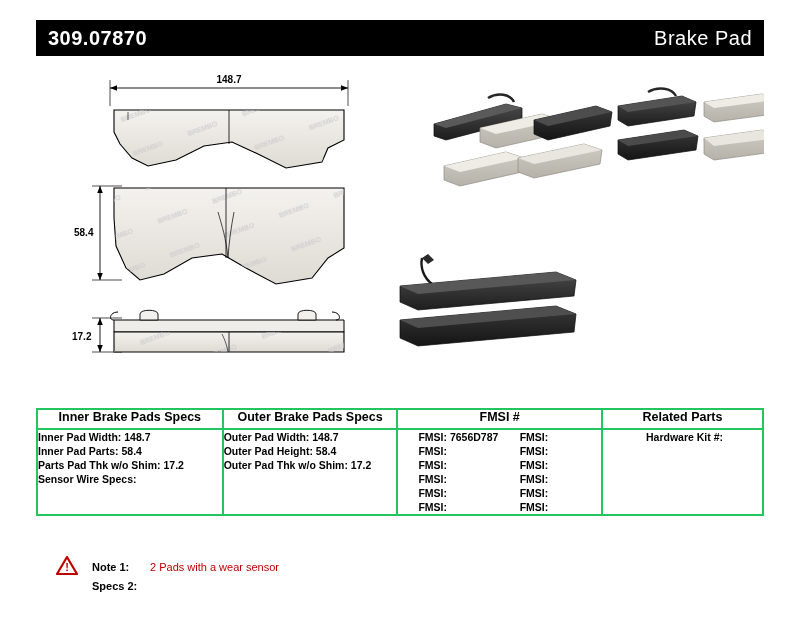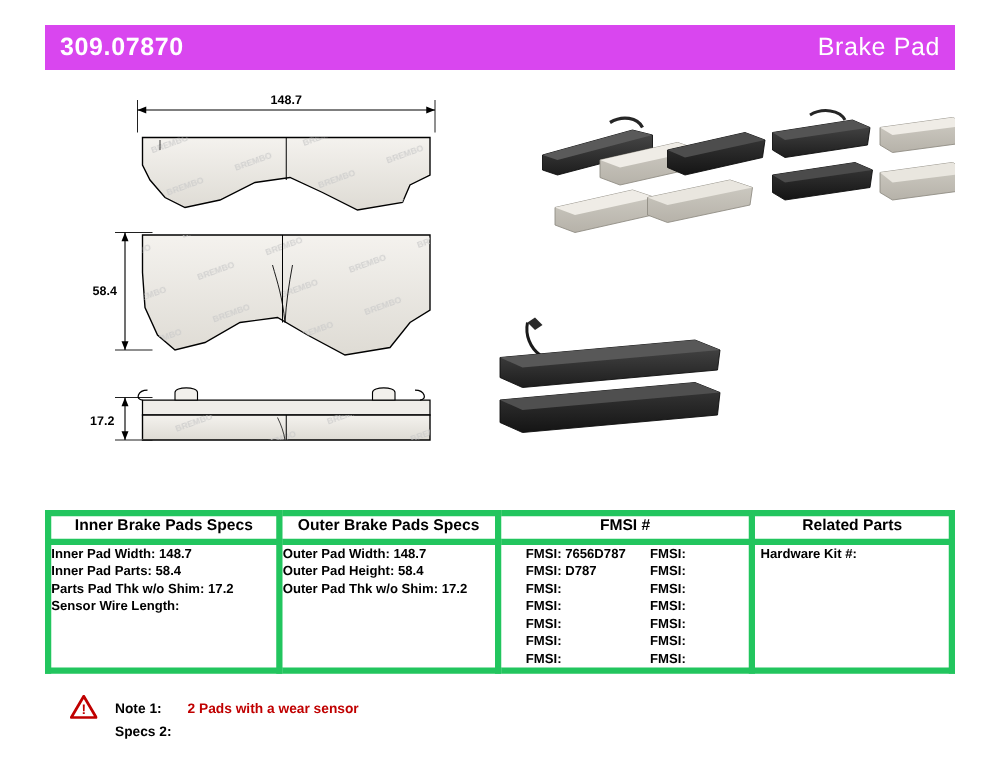--- a/index.html
+++ b/index.html
@@ -22,21 +22,21 @@
     height: 619px;
   }
 
   
   .header {
     position: absolute;
     left: 36px;
     top: 20px;
     width: 728px;
     height: 36px;
-    background: #d946ef;
+    background: #000000;
     color: #ffffff;
     display: flex;
     align-items: center;
     justify-content: space-between;
     padding: 0 12px;
     box-sizing: border-box;
   }
   .header .part-no {
     font-size: 20px;
     font-weight: bold;
@@ -61,21 +61,21 @@
   .spec-table {
     position: absolute;
     left: 36px;
     top: 408px;
     width: 728px;
     border: 1px solid #000000;
     box-sizing: border-box;
     border-collapse: collapse;
   }
   .spec-table td, .spec-table th {
-    border: 5px solid #22c55e;
+    border: 2px solid #22c55e;
     vertical-align: top;
     padding: 0;
   }
   .col-head {
     text-align: center;
     font-size: 12.5px;
     font-weight: bold;
     padding: 5px 0 6px 0;
     height: 18px;
   }
@@ -102,20 +102,21 @@
     font-weight: bold;
     padding: 1px 4px;
     white-space: nowrap;
   }
   .fmsi-left { width: 50%; padding-left: 8px !important; }
   .fmsi-right { width: 50%; padding-left: 14px !important; }
   .related-line {
     font-size: 10.5px;
     font-weight: bold;
     padding: 1px 0 1px 4px;
+    text-align: center;
   }
 
   
   .notes {
     position: absolute;
     left: 56px;
     top: 554px;
     width: 500px;
     font-size: 11px;
   }
@@ -124,21 +125,21 @@
     align-items: flex-end;
     height: 19px;
   }
   .note-label {
     font-weight: bold;
     width: 52px;
     padding-left: 36px;
     box-sizing: content-box;
   }
   .note-text {
-    font-weight: bold;
+    font-weight: normal;
     color: #c00000;
     padding-left: 6px;
     margin-top: 16px;
   }
   .warn-icon {
     position: absolute;
     left: 0px;
     top: 2px;
     width: 22px;
     height: 19px;
@@ -337,21 +338,21 @@
         </div>
         <div class="spec-line">
           <span>Inner Pad Parts:</span>
           <span class="val">58.4</span>
         </div>
         <div class="spec-line">
           <span>Parts Pad Thk w/o Shim:</span>
           <span class="val">17.2</span>
         </div>
         <div class="spec-line">
-          <span>Sensor Wire Length:</span>
+          <span>Sensor Wire Specs:</span>
           <span class="val"></span>
         </div>
       </td>
 
       <td class="cell-body">
         <div class="spec-line">
           <span>Outer Pad Width:</span>
           <span class="val">148.7</span>
         </div>
         <div class="spec-line">
@@ -364,30 +365,20 @@
         </div>
       </td>
 
       <td class="cell-body" style="padding-left:12px;padding-right:0;">
         <table class="fmsi-grid">
           <tbody>
                 <tr>
             <td class="fmsi-left">
               <span>FMSI:</span>
               <span>7656D787</span>
-            </td>
-            <td class="fmsi-right">
-              <span>FMSI:</span>
-              <span></span>
-            </td>
-          </tr>
-          <tr>
-            <td class="fmsi-left">
-              <span>FMSI:</span>
-              <span>D787</span>
             </td>
             <td class="fmsi-right">
               <span>FMSI:</span>
               <span></span>
             </td>
           </tr>
           <tr>
             <td class="fmsi-left">
               <span>FMSI:</span>
               <span></span>

